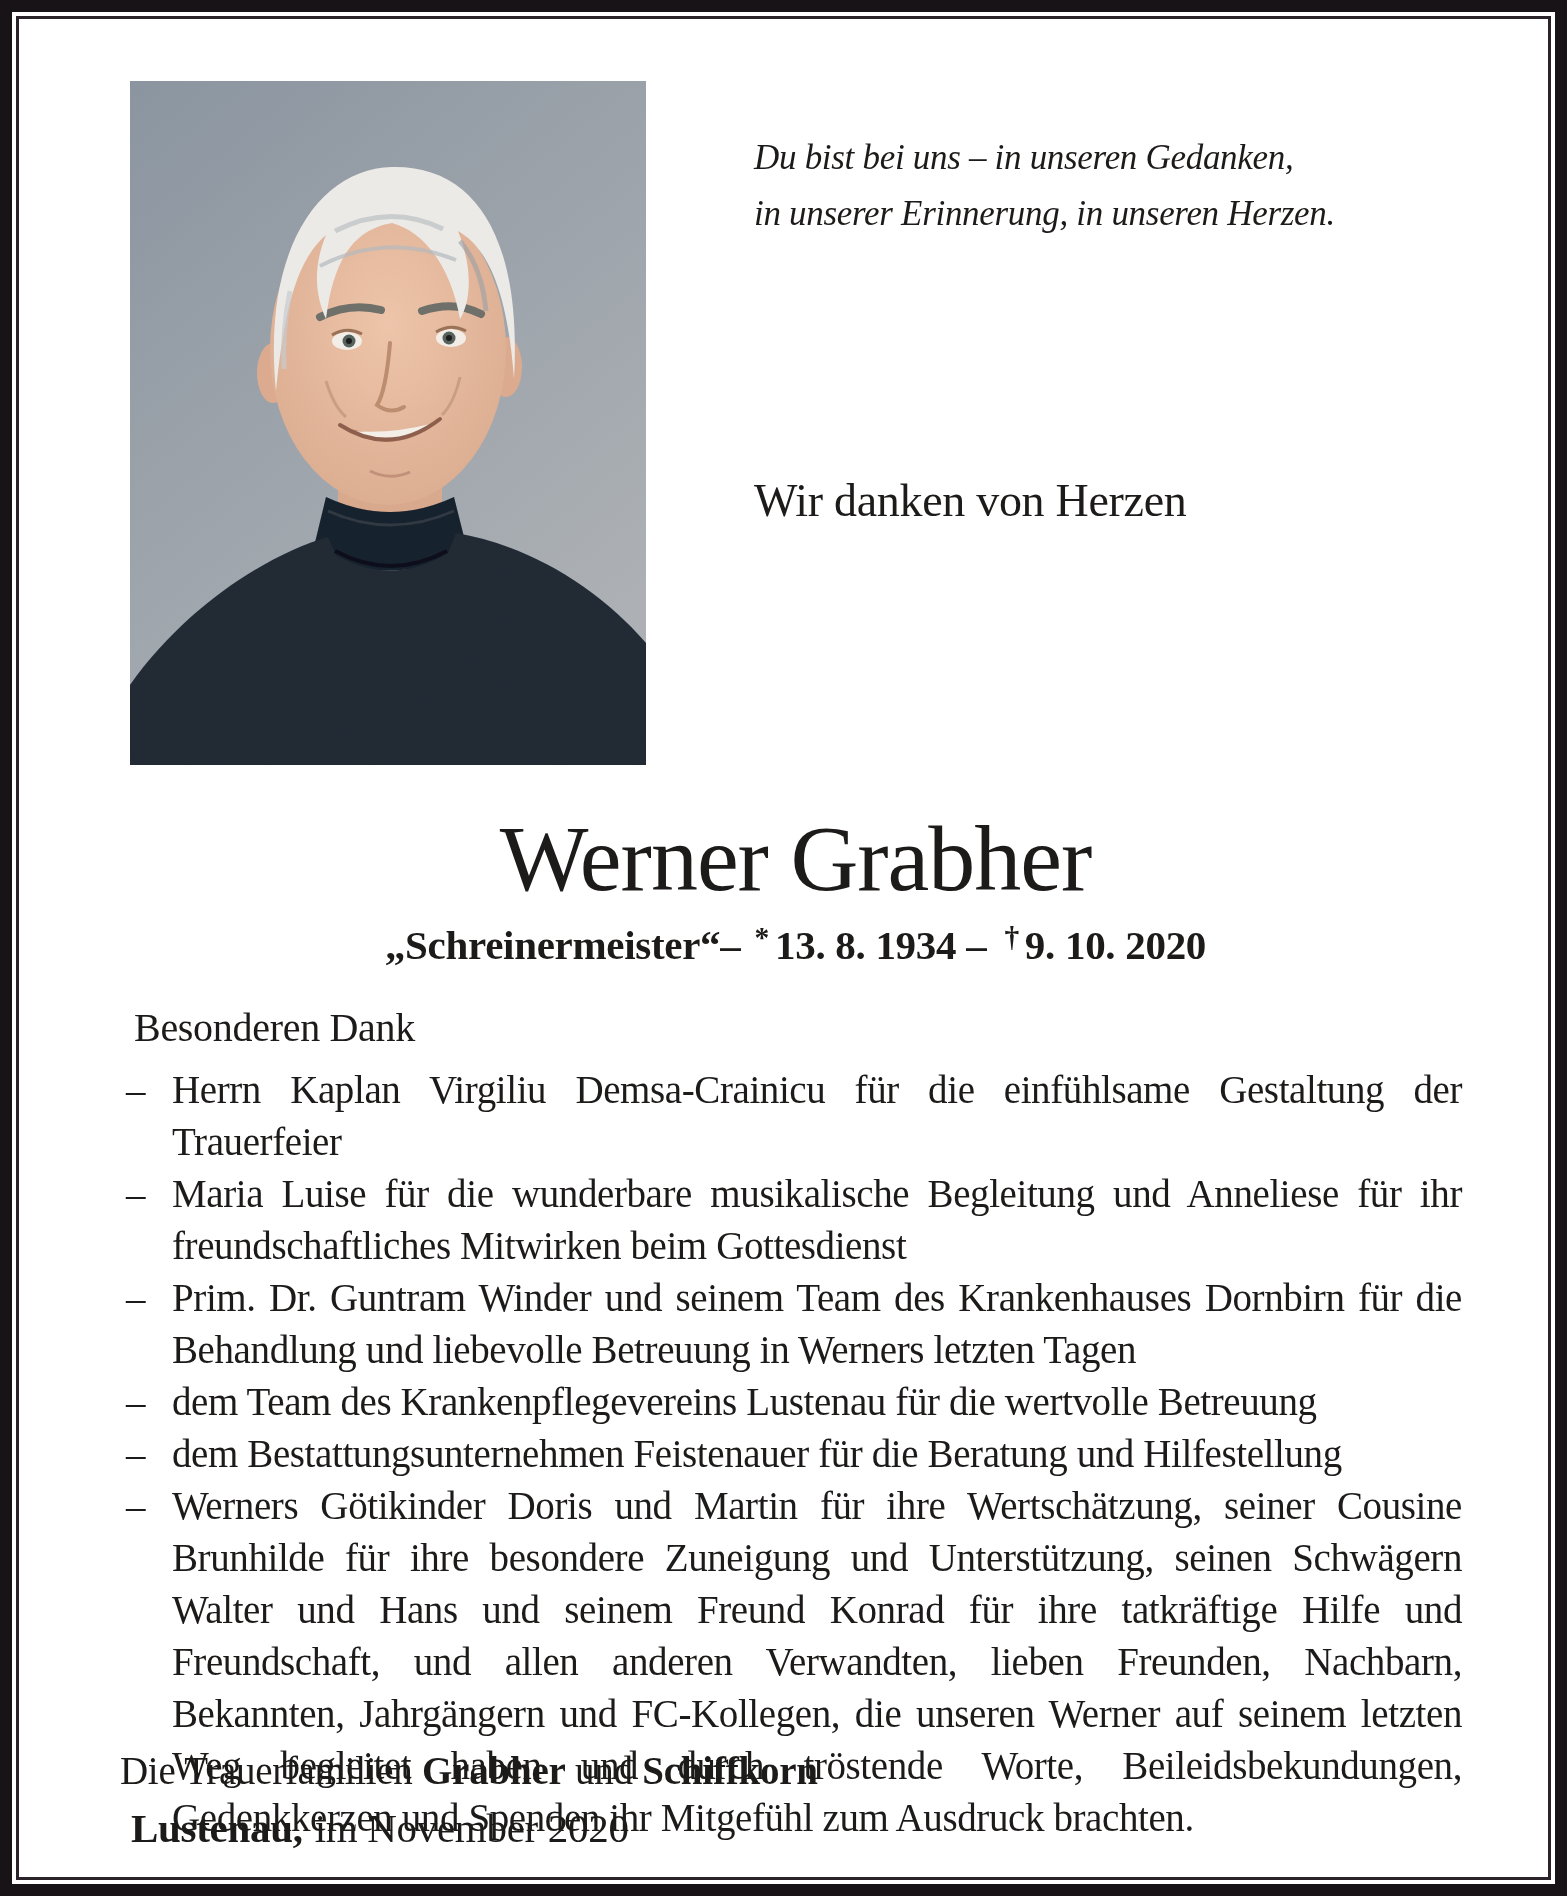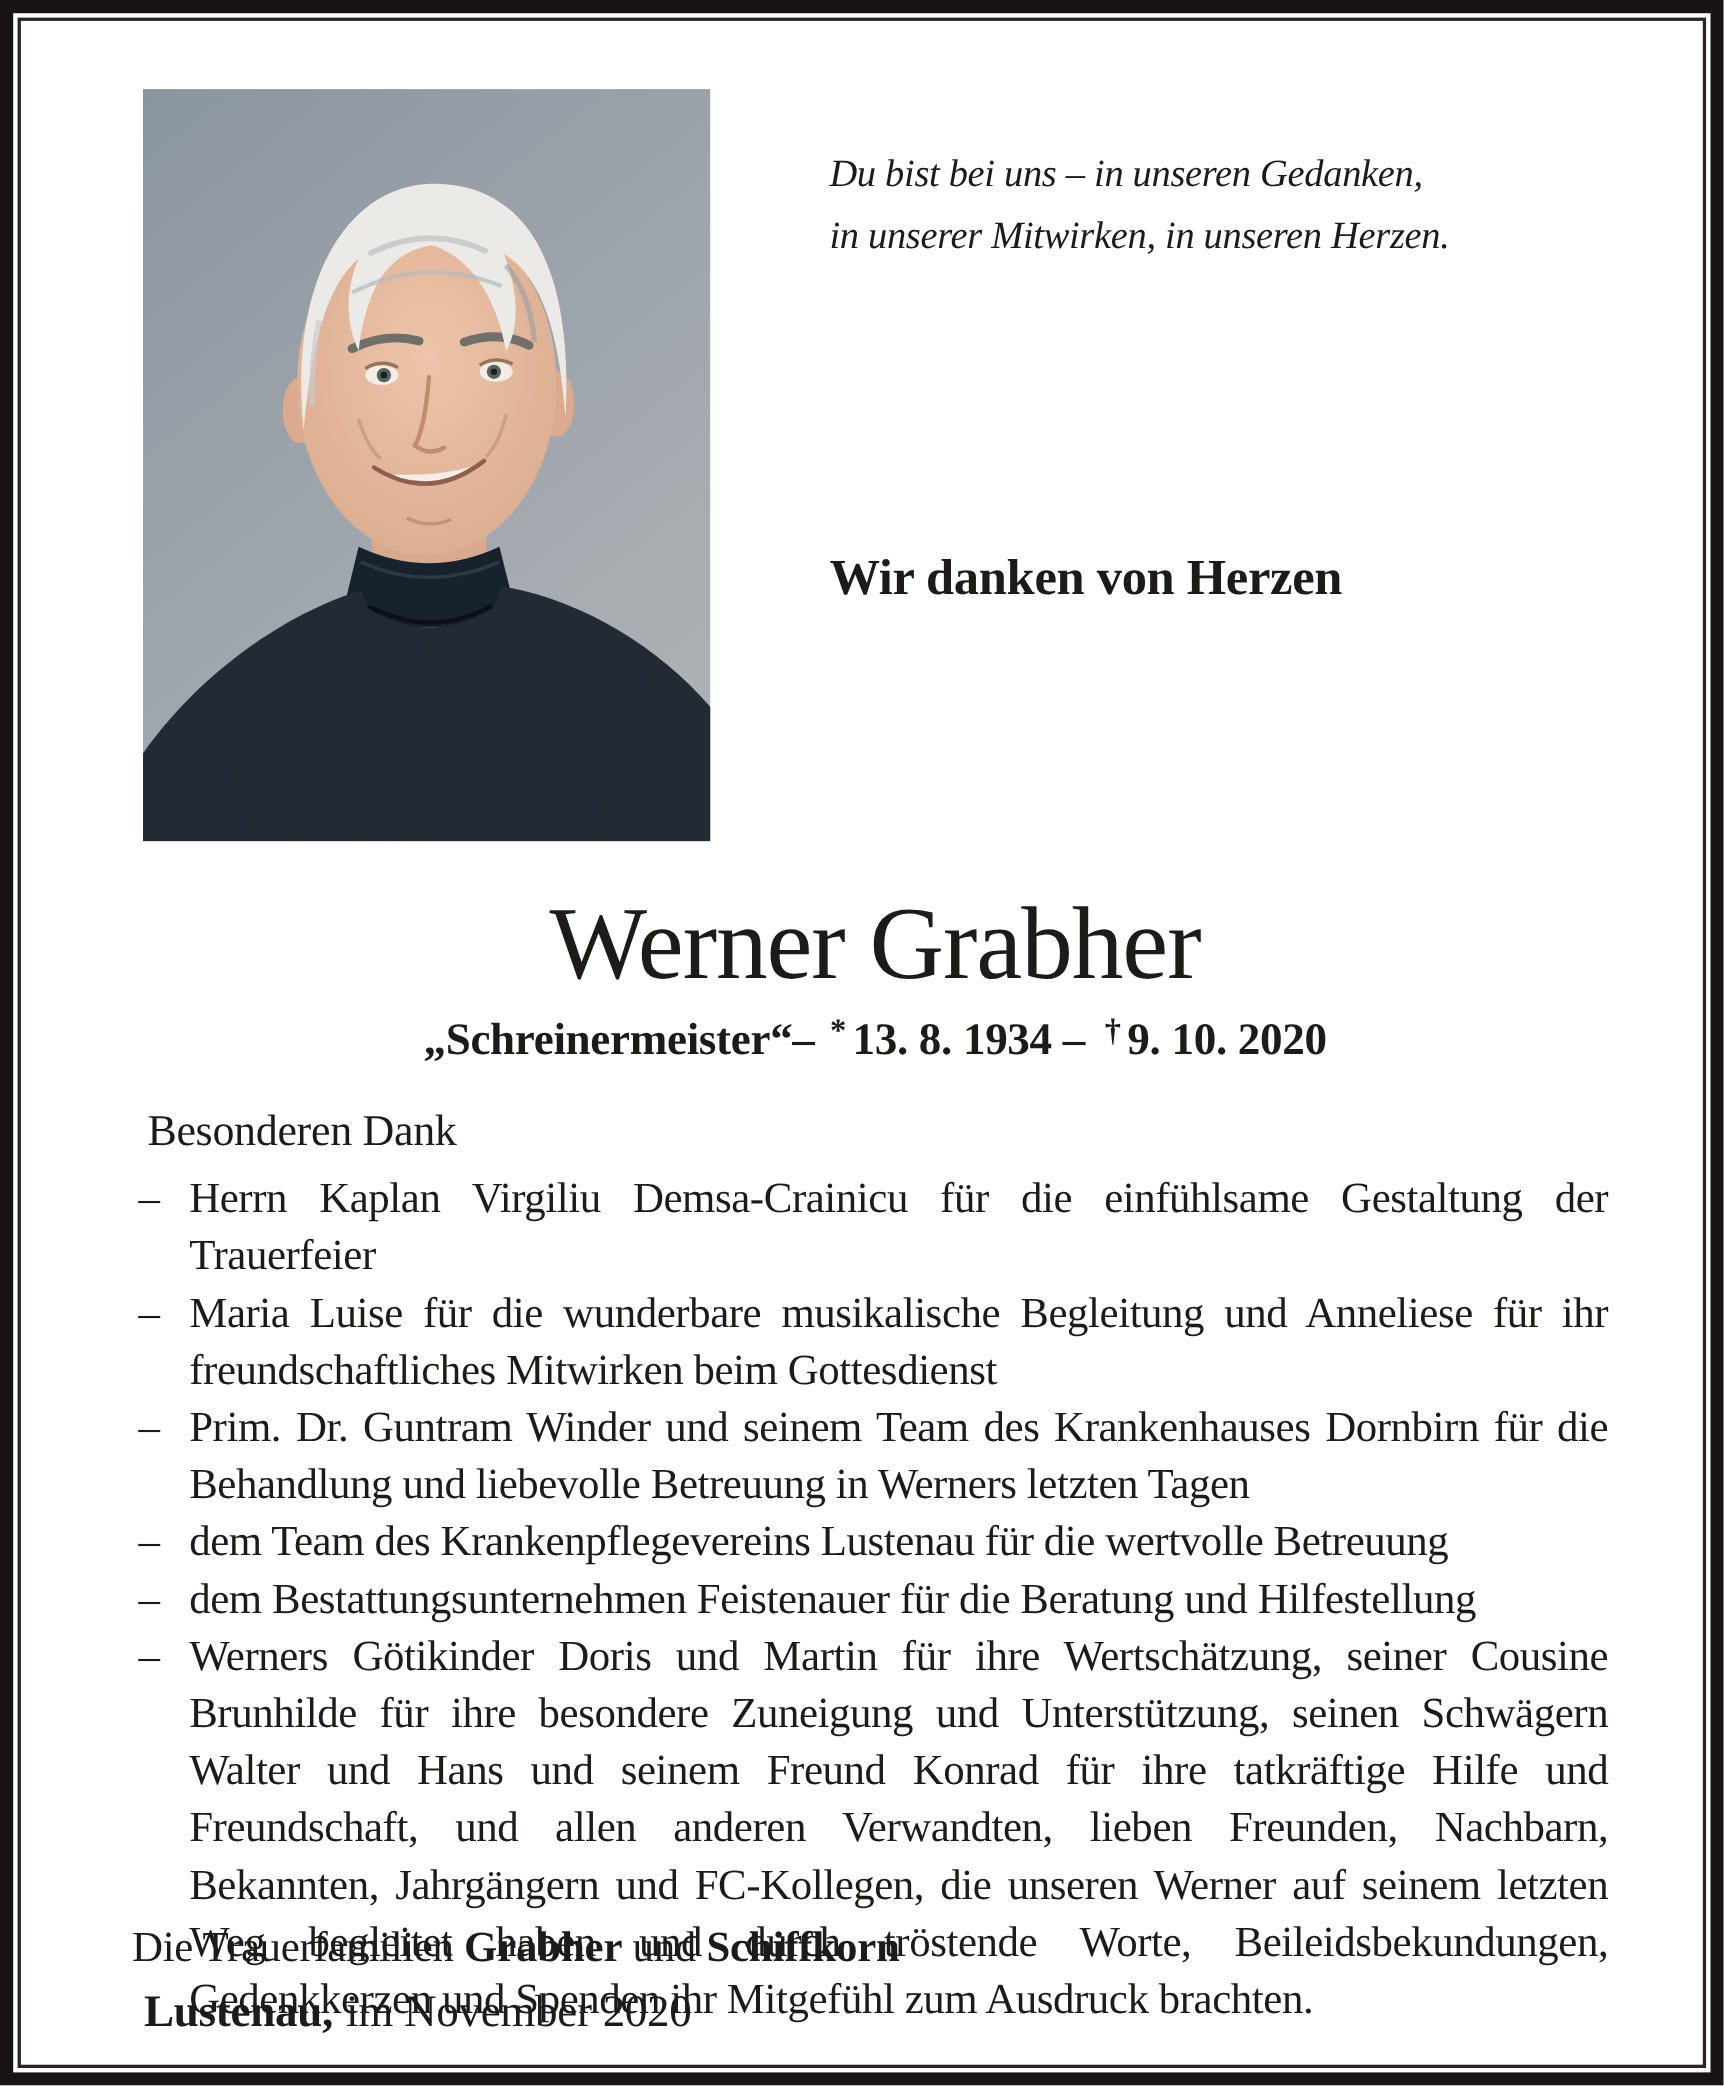--- a/index.html
+++ b/index.html
@@ -24,22 +24,22 @@
     overflow:hidden;
   }
   .photo svg{display:block;width:100%;height:100%;}
   
   .quote{
     position:absolute;left:742px;top:118px;width:716px;
     font-style:italic;font-size:35px;line-height:56px;
     letter-spacing:-0.3px;
   }
   .thanks-heading{
-    position:absolute;left:742px;top:488px;width:716px;
-    font-size:46px;line-height:1.1;font-weight:bold;margin:0;
+    position:absolute;left:742px;top:464px;width:716px;
+    font-size:46px;line-height:1.1;font-weight:normal;margin:0;
     letter-spacing:-0.3px;
   }
   .intro{
     position:absolute;left:742px;top:581px;width:714px;
     font-size:39px;line-height:52px;
     text-align:justify;hyphens:auto;-webkit-hyphens:auto;
     letter-spacing:-0.4px;
   }
   
   .name{
@@ -159,21 +159,21 @@
                  Q262,506 318,472 L326,452
                  C398,464 468,506 516,562 L516,684 Z" fill="#262e39"></path>
         <path d="M205,470 q56,30 112,0" stroke="#10151d" stroke-width="4" fill="none" opacity="0.8"></path>
         <path d="M198,430 q62,28 126,0" stroke="#39424e" stroke-width="3" fill="none" opacity="0.8"></path>
       </g>
     </svg>
   </div>
 
   <div class="quote">
     <div>Du bist bei uns – in unseren Gedanken,</div>
-    <div>in unserer Mitwirken, in unseren Herzen.</div>
+    <div>in unserer Erinnerung, in unseren Herzen.</div>
   </div>
 
   <h2 class="thanks-heading">Wir danken von Herzen</h2>
 
 
   <h1 class="name">Werner Grabher</h1>
 
   <div class="subtitle">
     <span>„Schreinermeister“–</span><span class="sym">*</span><span>13. 8. 1934</span><span class="sep">–</span><span class="sym">†</span><span>9. 10. 2020</span>
   </div>

